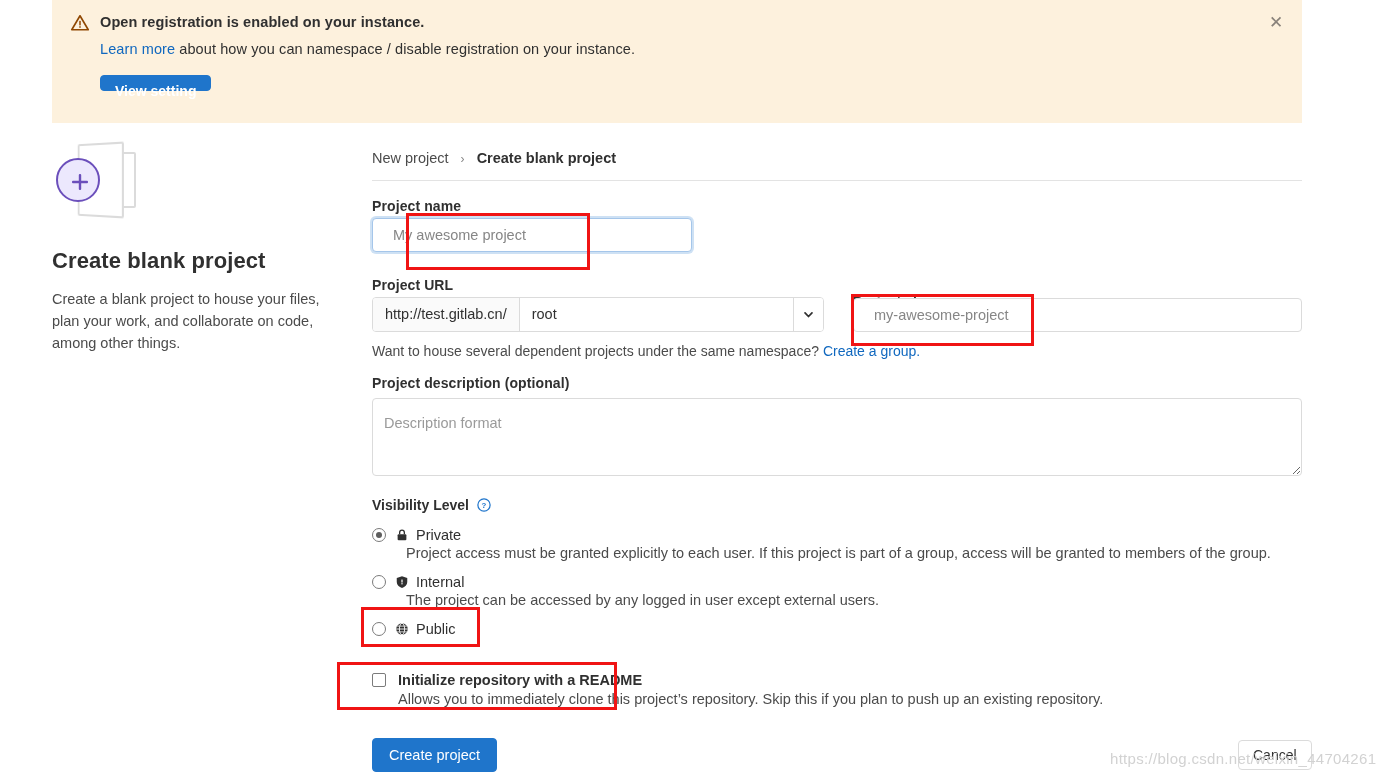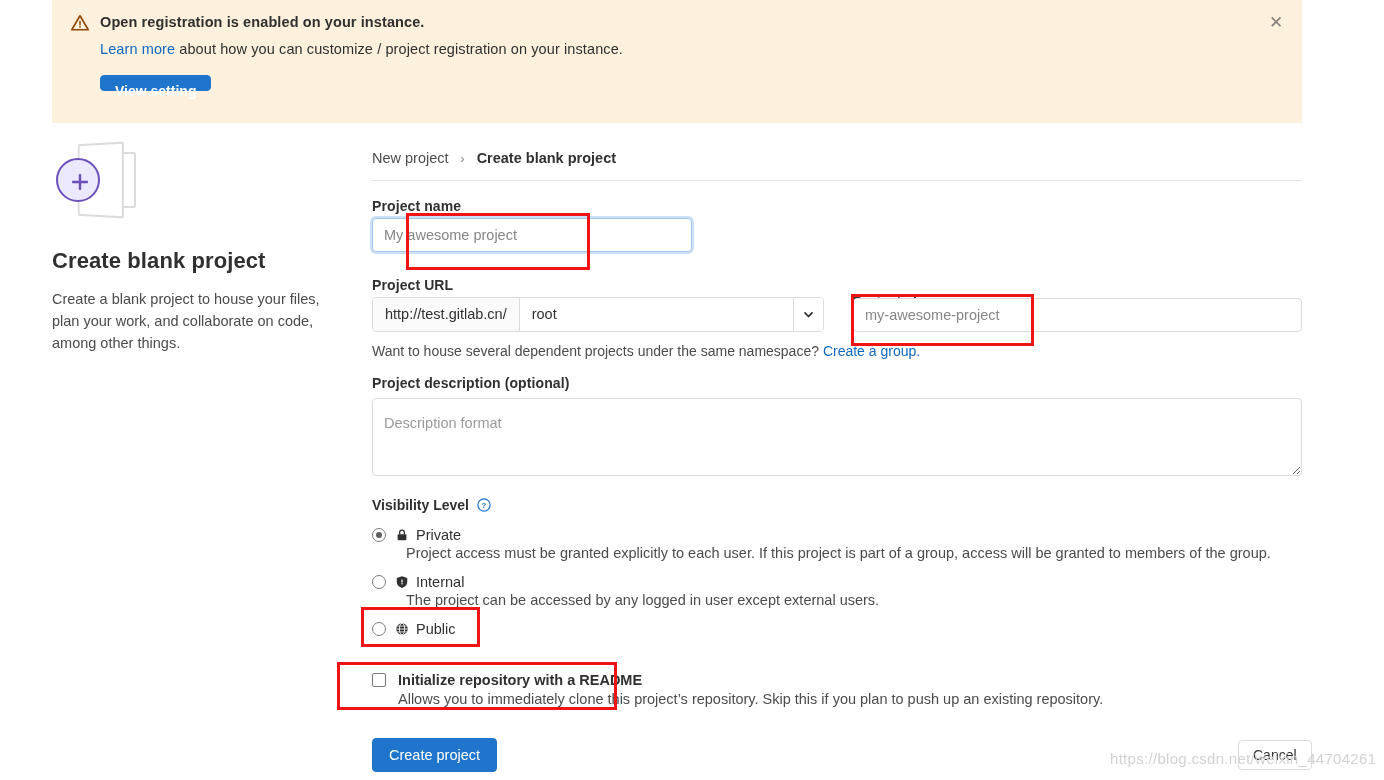--- a/index.html
+++ b/index.html
@@ -157,21 +157,21 @@
     letter-spacing: 0.1px;
     display: block;
   }
   .txt-input {
     height: 34px;
     border: 1px solid #dbdbdb;
     border-radius: 4px;
     background: #fff;
     font-size: 14.5px;
     color: #303030;
-    padding: 0 11px;
+    padding: 0 20px;
     font-family: "Liberation Sans", sans-serif;
     outline: none;
   }
   .txt-input::placeholder { color: #868686; }
 
   
   .pname-label { position: absolute; left: 0px; top: 48px; }
   .pname-input {
     position: absolute;
     left: 0px; top: 68px;
@@ -372,21 +372,21 @@
 
   <div class="alert-banner">
     <span class="alert-icon">
       <svg width="20" height="20" viewBox="0 0 16 16" fill="none">
         <path d="M8 2.2 L14.6 13.4 H1.4 Z" stroke="#8f4700" stroke-width="1.3" fill="none" stroke-linejoin="round"></path>
         <rect x="7.4" y="6.3" width="1.2" height="3.6" fill="#8f4700"></rect>
         <rect x="7.4" y="10.6" width="1.2" height="1.2" fill="#8f4700"></rect>
       </svg>
     </span>
     <div class="alert-title">Open registration is enabled on your instance.</div>
-    <div class="alert-sub"><a href="#">Learn more</a><span> about how you can customize / project registration on your instance.</span></div>
+    <div class="alert-sub"><a href="#">Learn more</a><span> about how you can namespace / disable registration on your instance.</span></div>
     <button class="alert-btn">View setting</button>
     <button class="alert-close">✕</button>
   </div>
 
   <div class="left-col">
     <div class="blank-proj-icon">
       <div class="folder-back"></div>
       <div class="folder-front"></div>
       <div class="plus-circle">
         <svg width="24" height="24" viewBox="0 0 24 24">

